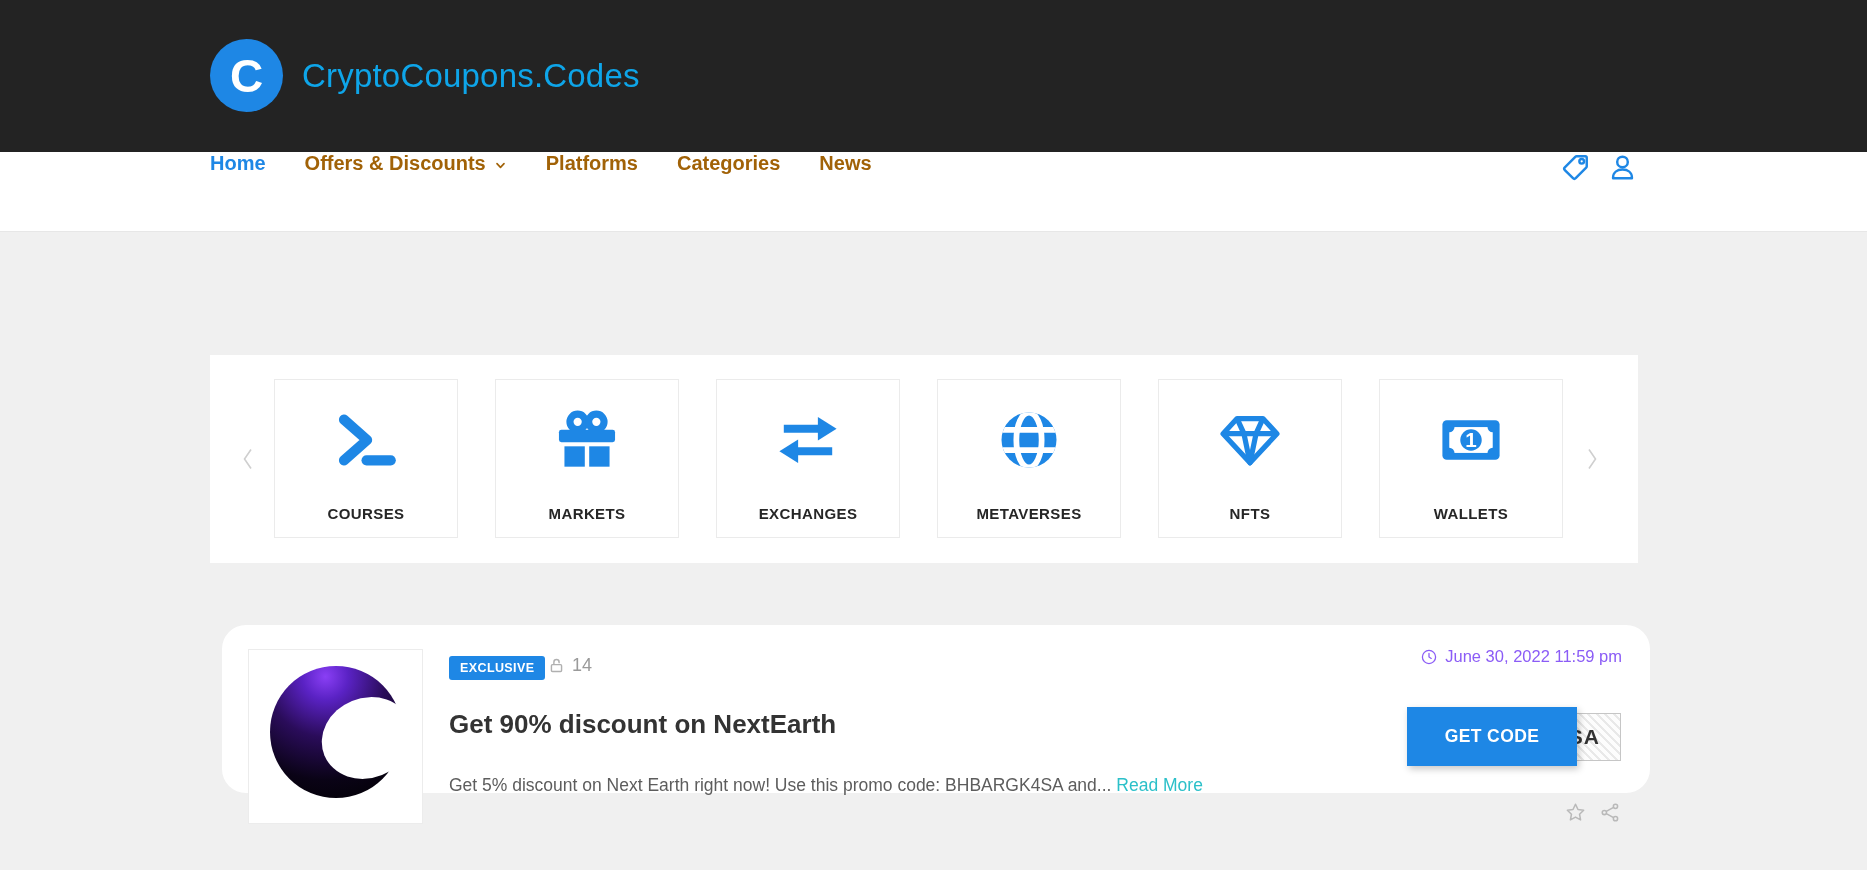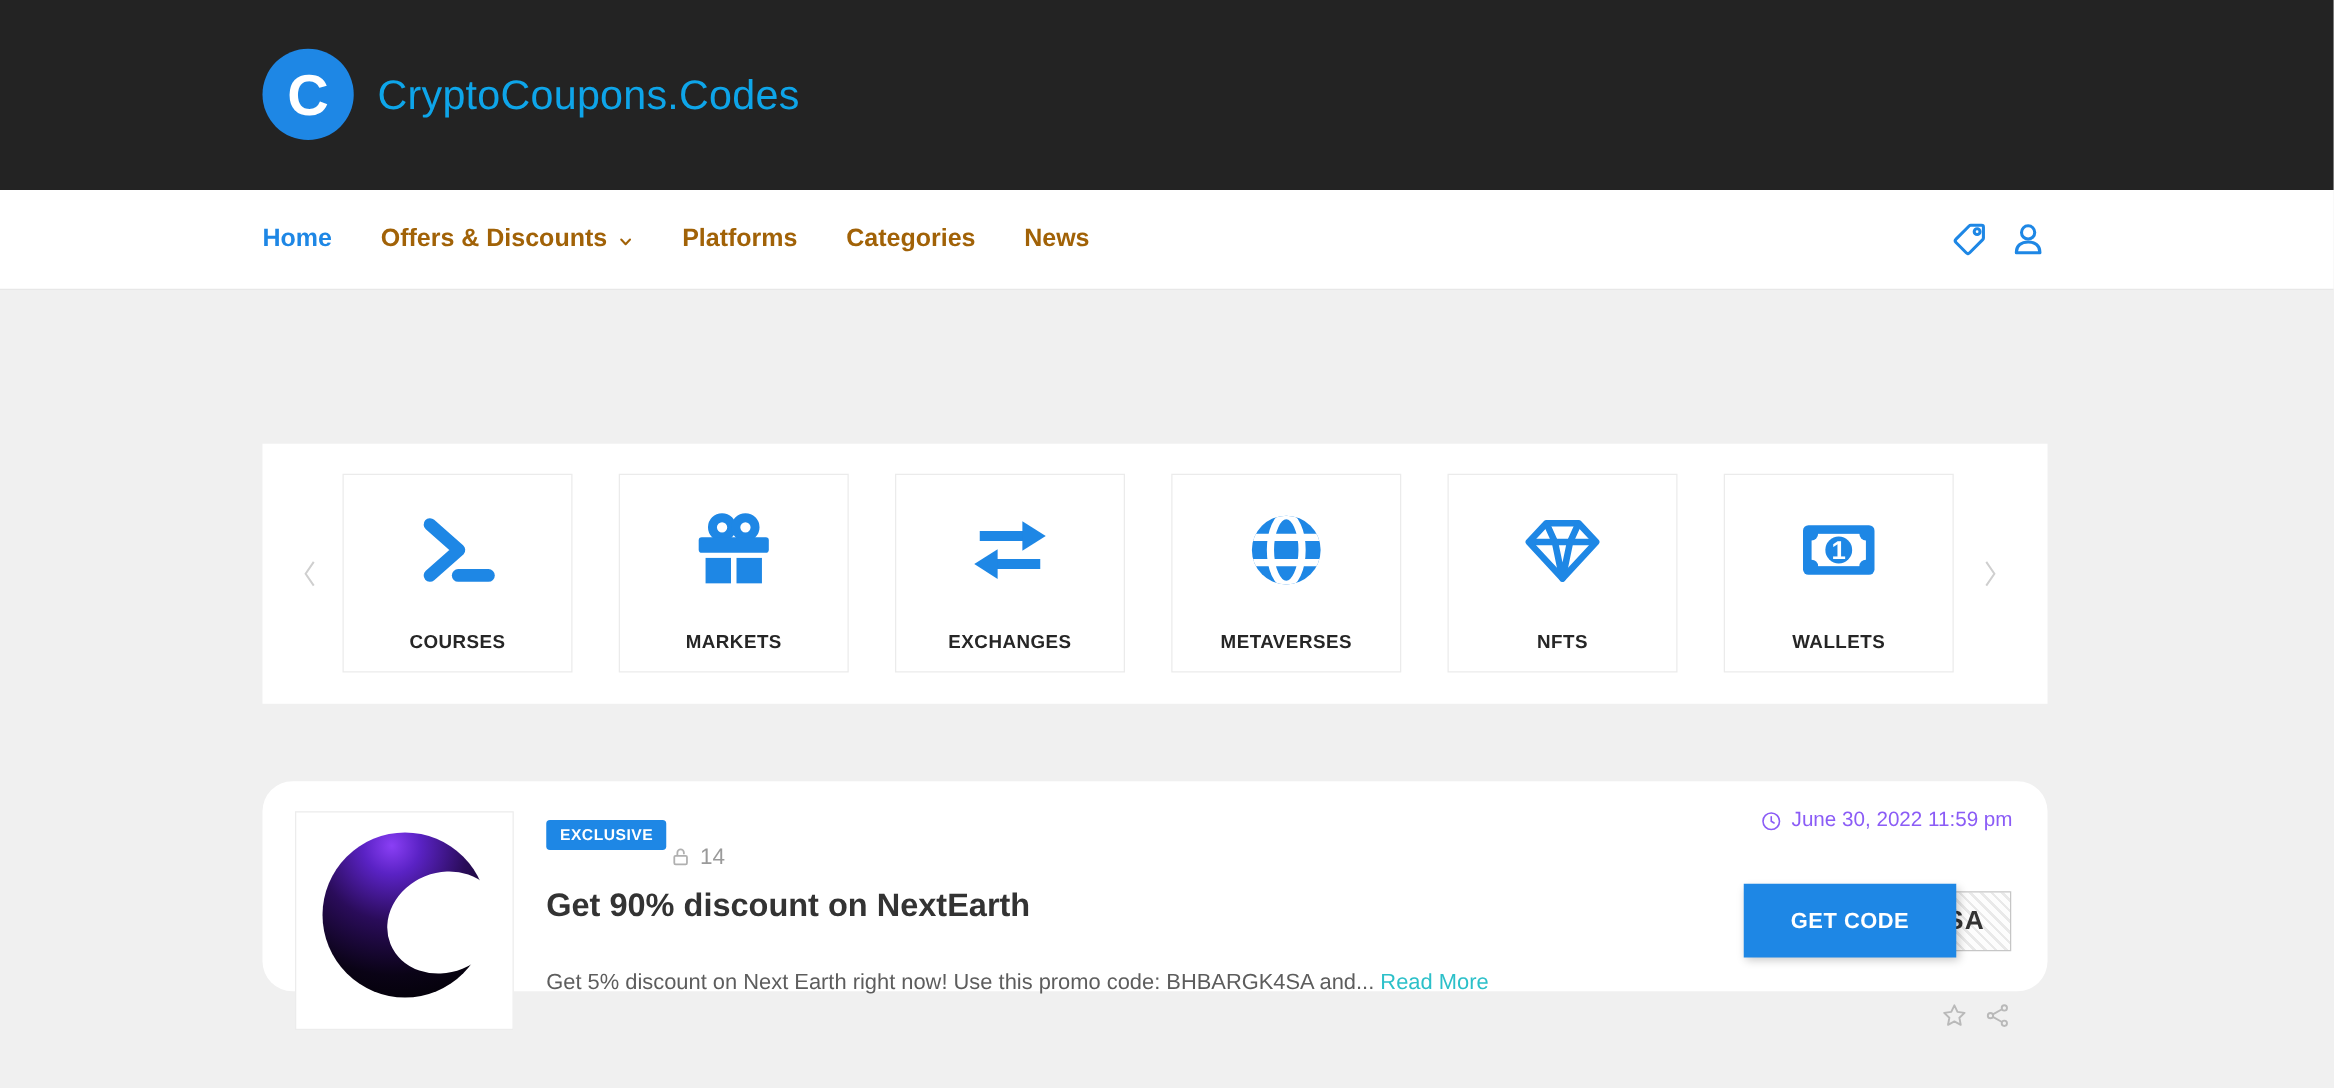--- a/index.html
+++ b/index.html
@@ -16,21 +16,21 @@
   .logo-circle {
     width:73px; height:73px; border-radius:50%;
     background:#1e87e5; color:#fff;
     display:flex; align-items:center; justify-content:center;
     font-size:46px; font-weight:bold;
   }
   .site-title { color:#0ea5e9; font-size:33px; font-weight:normal; letter-spacing:.2px; }
 
   
   .main-nav { height:80px; background:#fff; border-bottom:1px solid #e7e7e7; }
-  .nav-inner { margin-left:210px; width:1428px; height:100%; display:flex; align-items:center; }
+  .nav-inner { margin-left:210px; width:1428px; height:100%; display:flex; align-items:flex-start; }
   .nav-list { display:flex; gap:39px; list-style:none; }
   .nav-item { font-size:20px; font-weight:bold; color:#a16207; display:flex; align-items:center; gap:8px; cursor:pointer; }
   .nav-item.active { color:#1e87e5; }
   .nav-item .icon svg { width:13px; height:13px; display:block; margin-top:3px; }
   .nav-actions { margin-left:auto; display:flex; gap:16px; align-items:center; color:#1e87e5; }
   .nav-actions .icon { cursor:pointer; }
   .nav-actions .icon svg { width:31px; height:31px; display:block; }
 
   
   .carousel-card { position:absolute; left:210px; top:355px; width:1428px; height:208px; background:#fff; }
@@ -41,29 +41,29 @@
   }
   .tile .icon { color:#1e87e5; height:66px; display:flex; align-items:center; }
   .tile .icon svg { width:74px; height:66px; display:block; }
   .tile-label { margin-top:32px; font-size:15px; font-weight:bold; color:#262626; letter-spacing:.4px; }
   .carousel-arrow { position:absolute; top:50%; transform:translateY(-50%); color:#cfcfcf; cursor:pointer; }
   .carousel-arrow svg { width:24px; height:42px; display:block; }
   .carousel-prev { left:26px; }
   .carousel-next { right:34px; }
 
   
-  .coupon-card { position:absolute; left:210px; top:625px; width:1428px; height:168px; background:#fff;border-radius:24px; }
+  .coupon-card { position:absolute; left:222px; top:625px; width:1428px; height:168px; background:#fff;border-radius:24px; }
   .coupon-logo { position:absolute; left:26px; top:24px; width:175px; height:175px; border:1px solid #ececec; background:#fff; overflow:hidden; }
   .ne-ring { position:absolute; left:21px; top:16px; width:132px; height:132px; border-radius:50%;
     background:radial-gradient(circle at 42% 8%, #8a3ff5 0%, #5a22c4 16%, #2a0c5a 42%, #0a0316 72%, #000 100%); }
   .ne-hole { position:absolute; left:51px; top:32px; width:92px; height:80px; border-radius:50%; background:#fff; transform:rotate(-22deg); }
 
   .exclusive-badge { position:absolute; left:227px; top:31px; background:#1e87e5; color:#fff;
     font-size:12.5px; font-weight:bold; padding:5px 11px; border-radius:3px; letter-spacing:.4px; cursor:pointer; }
-  .uses { position:absolute; left:325px; top:30px; display:flex; align-items:center; gap:6px; color:#9a9a9a; font-size:18px;margin-top:20px; }
+  .uses { position:absolute; left:325px; top:30px; display:flex; align-items:center; gap:6px; color:#9a9a9a; font-size:18px; }
   .uses .icon { color:#b0b0b0; }
   .uses .icon svg { width:19px; height:19px; display:block; }
 
   .coupon-title { position:absolute; left:227px; top:84px; font-size:26px; font-weight:bold; color:#333; cursor:pointer; }
   .coupon-desc { position:absolute; left:227px; top:150px; font-size:17.5px; color:#5d5d5d; }
   .read-more { color:#2cc0c9; cursor:pointer; }
 
   .timestamp { position:absolute; right:28px; top:22px; display:flex; align-items:center; gap:7px; color:#8b5cf6; font-size:16.5px; }
   .timestamp .icon svg { width:18px; height:18px; display:block; }
 

